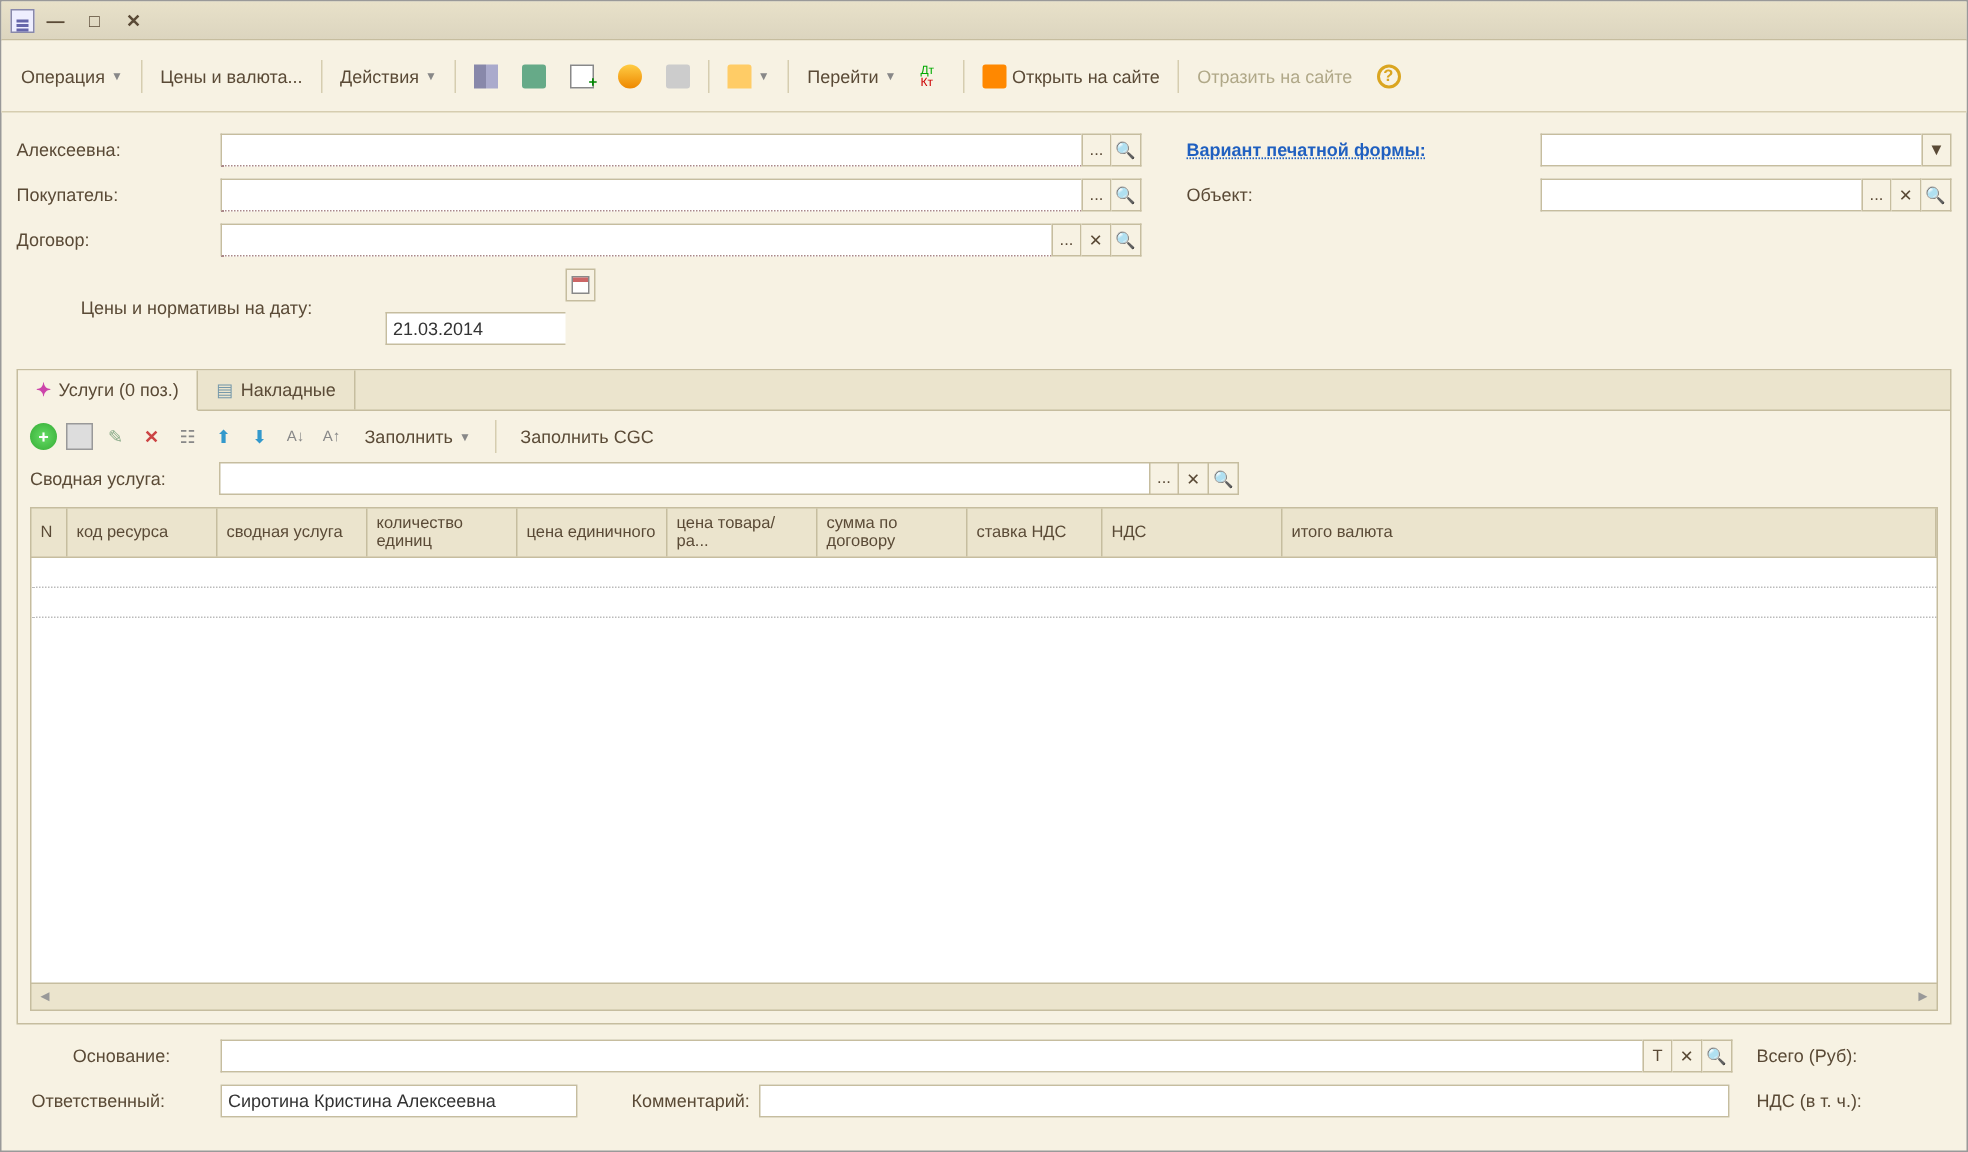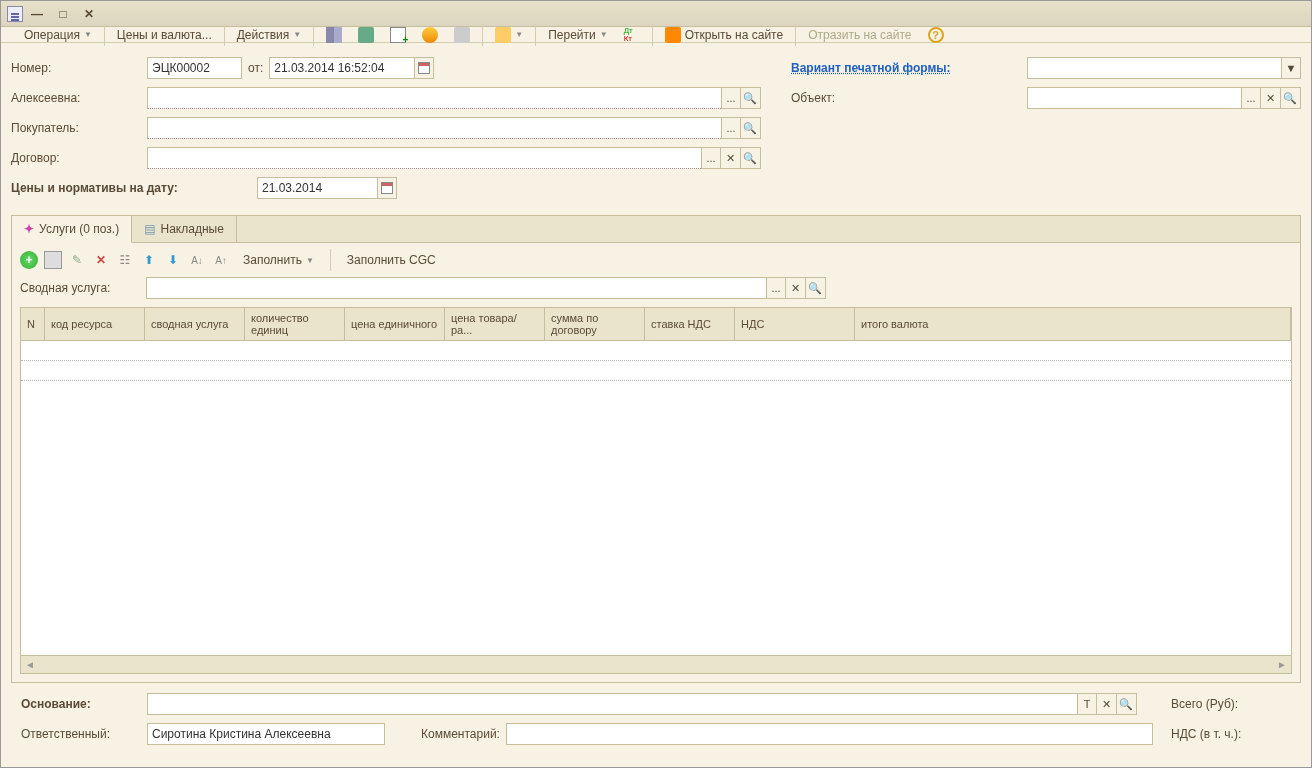--- a/index.html
+++ b/index.html
@@ -4,40 +4,40 @@
 <style>
 * { box-sizing: border-box; margin: 0; padding: 0; }
 body { font-family: Arial, sans-serif; font-size: 12px; background: #fff; color: #5a4a36; }
 .window { width: 1312px; height: 768px; background: #f7f2e3; border: 1px solid #999; display: flex; flex-direction: column; }
 .titlebar { background: linear-gradient(to bottom, #e8e1c9, #dcd5bf); height: 26px; display: flex; align-items: center; padding: 0 6px; border-bottom: 1px solid #c6bd9f; }
 .titlebar-icon { width: 16px; height: 16px; background: #eef; border: 1px solid #88a; margin-right: 6px; display: flex; }
 .titlebar-icon::before { content: ""; width: 8px; height: 2px; background: #66a; margin: auto; box-shadow: 0 3px 0 #66a, 0 6px 0 #66a; }
 .titlebar-text { flex: 1; font-weight: bold; font-size: 13px; color: #5a4a36; }
 .titlebar-btns { display: flex; gap: 10px; }
 .titlebar-btn { width: 16px; height: 16px; display: flex; align-items: center; justify-content: center; font-weight: bold; color: #5a4a36; cursor: pointer; }
-.toolbar { background: #f7f2e3; height: 16px; display: flex; align-items: center; padding: 0 16px; border-bottom: 1px solid #d6cdb0; gap: 2px; }
+.toolbar { background: #f7f2e3; height: 48px; display: flex; align-items: center; padding: 0 6px; border-bottom: 1px solid #d6cdb0; gap: 2px; }
 .tb-btn { padding: 3px 6px; display: flex; align-items: center; gap: 4px; cursor: pointer; color: #5a4a36; border: 1px solid transparent; }
 .tb-sep { width: 1px; height: 22px; background: #d6cdb0; margin: 0 3px; }
 .dropdown-arrow { font-size: 8px; color: #888; }
 .tb-icon { width: 16px; height: 16px; display: inline-block; }
 .icon-refresh { background: #6a8; border-radius: 2px; }
 .icon-grid { background: linear-gradient(90deg,#88a 50%,#aac 50%); }
 .icon-doc-plus { background: #fff; border: 1px solid #888; position: relative; }
 .icon-doc-plus::after { content: "+"; position: absolute; right: -3px; bottom: -3px; color: #080; font-size: 10px; font-weight: bold; }
 .icon-money { background: linear-gradient(#fc4,#e80); border-radius: 50%; }
 .icon-link { background: #ccc; border-radius: 2px; }
 .icon-folder { background: #fc6; border-radius: 2px 2px 0 0; }
 .icon-dtkt { font-size: 8px; line-height: 8px; }
 .icon-orange { background: #f80; border-radius: 2px; }
 .icon-help { border: 2px solid #daa520; border-radius: 50%; color: #daa520; font-weight: bold; font-size: 11px; text-align: center; line-height: 12px; }
 .disabled { color: #b0a888; }
 .form-area { flex: 1; padding: 14px 10px; display: flex; flex-direction: column; overflow: hidden; }
 .form-row { display: flex; align-items: center; margin-bottom: 8px; gap: 6px; }
 .form-label { color: #5a4a36; }
-.form-label.bold { font-weight: bold; }
+.form-label.bold { font-weight: normal; text-align: center; }
 .input { border: 1px solid #c6bd9f; background: #fff; height: 22px; padding: 2px 4px; font-size: 12px; color: #333; }
 .input.dotted { border-bottom: 1px dotted #a88; }
 .input-group { display: flex; }
 .input-btn { width: 20px; height: 22px; border: 1px solid #c6bd9f; background: #f7f2e3; display: flex; align-items: center; justify-content: center; font-size: 11px; cursor: pointer; color: #5a4a36; }
 .input-btn + .input-btn { border-left: none; }
 .input-group .input { border-right: none; }
 .cal-icon { width: 12px; height: 12px; background: #fff; border: 1px solid #888; position: relative; }
 .cal-icon::before { content: ""; position: absolute; top: 0; left: 0; right: 0; height: 3px; background: #c66; }
 .link-blue { color: #2060c0; text-decoration: underline dotted; cursor: pointer; font-weight: bold; }
 .tabs-area { border: 1px solid #c6bd9f; background: #f7f2e3; flex: 1; display: flex; flex-direction: column; margin-top: 8px; }
@@ -129,31 +129,20 @@
     <div class="tb-btn">
         <span class="tb-icon icon-help">?</span>
       </div>
   </div>
 
   <div class="form-area">
 
     <div style="display:flex; gap:30px;">
       <div style="flex:1;">
         <div class="form-row">
-          <span class="form-label" style="width:130px">Номер:</span>
-          <input class="input" style="width: 95px;" value="ЭЦК00002">
-          <span class="form-label">от:</span>
-          <div class="input-group">
-            <input class="input" style="width: 145px;" value="21.03.2014 16:52:04">
-            <span class="input-btn">
-                <span class="cal-icon"></span>
-              </span>
-          </div>
-        </div>
-        <div class="form-row">
           <span class="form-label" style="width:130px">Алексеевна:</span>
           <div class="input-group" style="flex:1">
             <input class="input dotted" style="flex: 1 1 0%;">
             <span class="input-btn">...</span>
             <span class="input-btn">🔍</span>
           </div>
         </div>
         <div class="form-row">
           <span class="form-label" style="width:130px">Покупатель:</span>
           <div class="input-group" style="flex:1">
@@ -167,21 +156,21 @@
           <div class="input-group" style="flex:1">
             <input class="input dotted" style="flex: 1 1 0%;">
             <span class="input-btn">...</span>
             <span class="input-btn">✕</span>
             <span class="input-btn">🔍</span>
           </div>
         </div>
         <div class="form-row">
           <span class="form-label bold" style="width:240px">Цены и нормативы на дату:</span>
           <div class="input-group">
-            <input class="input" style="width: 120px;" value="21.03.2014">
+            <input class="input" style="width: 120px; margin-top: 29px;" value="21.03.2014">
             <span class="input-btn">
                 <span class="cal-icon"></span>
               </span>
           </div>
         </div>
       </div>
       <div style="width:510px">
         <div class="form-row">
           <span class="link-blue" style="width:230px">Вариант печатной формы:</span>
           <div class="input-group" style="flex:1">
@@ -268,21 +257,21 @@
 
     <div class="footer-form">
       <div class="form-row">
         <span class="form-label bold" style="width:120px">Основание:</span>
         <div class="input-group" style="flex:1">
           <input class="input" style="flex: 1 1 0%;">
           <span class="input-btn">T</span>
           <span class="input-btn">✕</span>
           <span class="input-btn">🔍</span>
         </div>
-        <span class="form-label" style="width:120px;margin-left:28px">Всего (Руб):</span>
+        <span class="form-label" style="width:120px;margin-left:10px">Всего (Руб):</span>
       </div>
       <div class="form-row">
         <span class="form-label" style="width:120px">Ответственный:</span>
         <input class="input" style="width: 238px;" value="Сиротина Кристина Алексеевна">
         <span class="form-label" style="margin-left:30px">Комментарий:</span>
         <input class="input" style="flex: 1 1 0%;">
         <span class="form-label" style="width:120px;margin-left:12px">НДС (в т. ч.):</span>
       </div>
     </div>
   </div>

